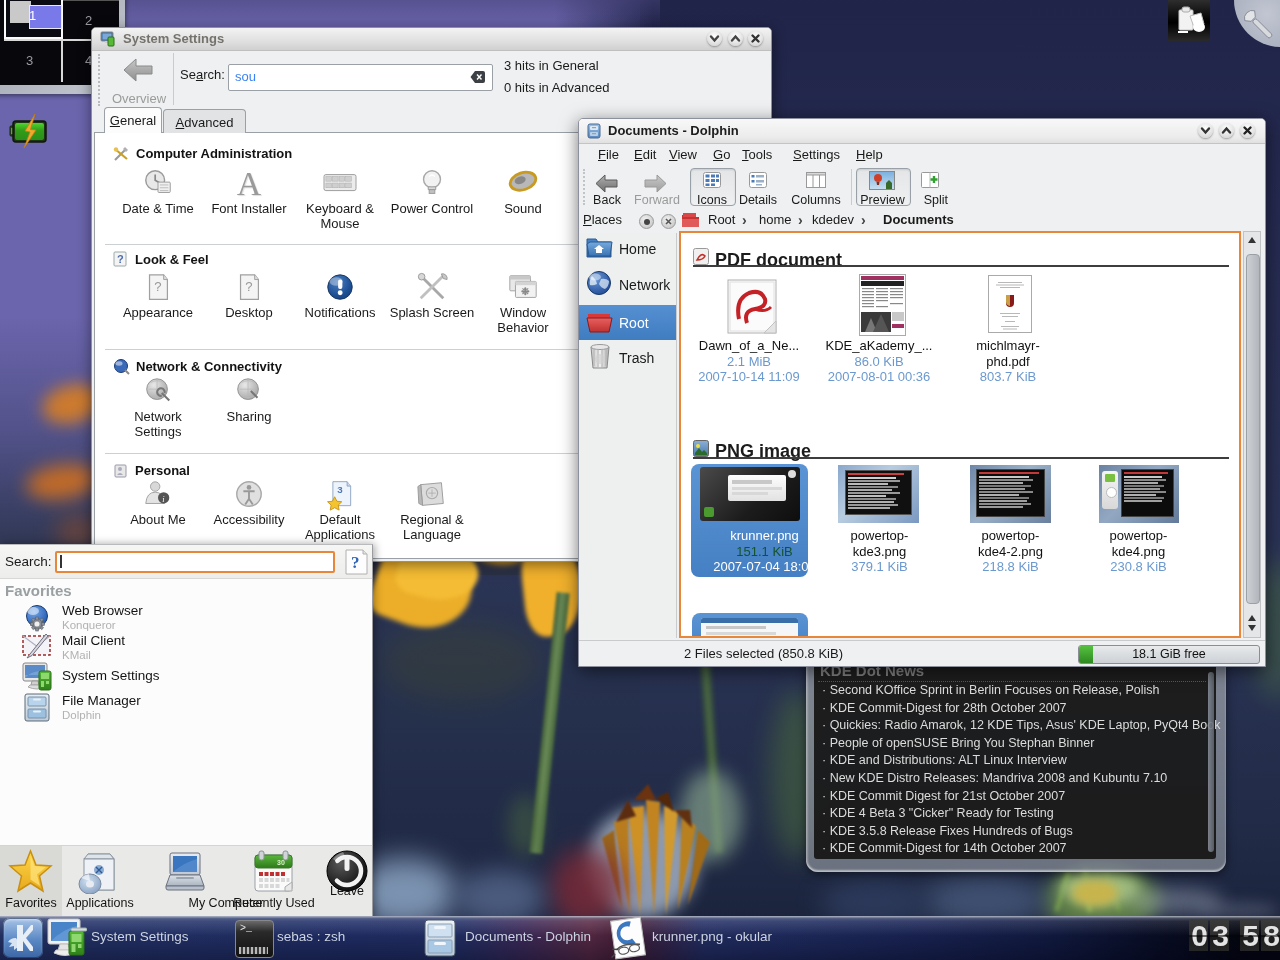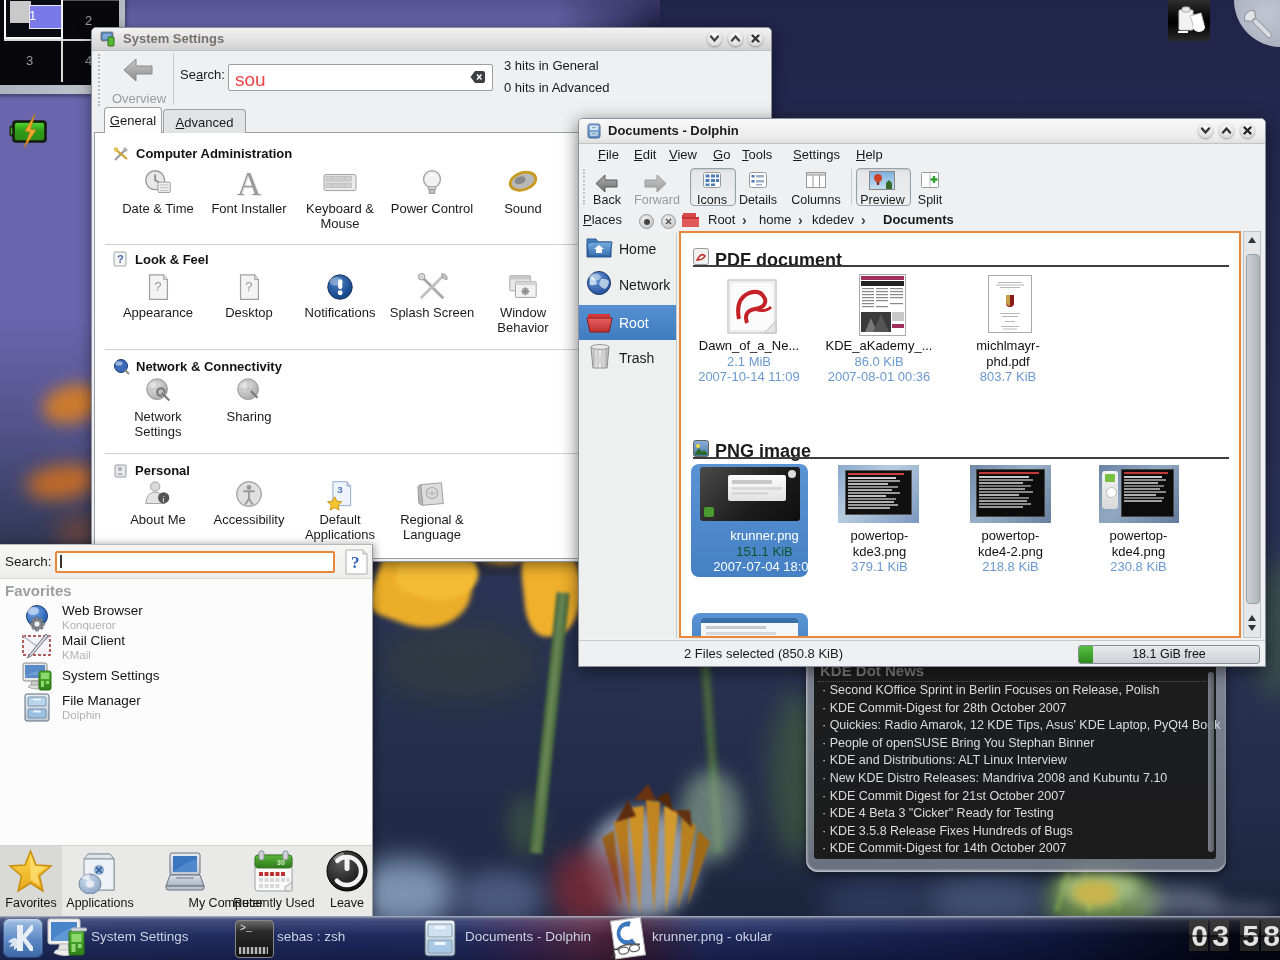--- a/index.html
+++ b/index.html
@@ -189,21 +189,21 @@
           <linearGradient id="arrg" x1="0" y1="0" x2="0" y2="1">
             <stop offset="0" stop-color="#c8c8c8"></stop>
             <stop offset="1" stop-color="#8e8e8e"></stop>
           </linearGradient>
         </defs>
       </svg>
     <div class="abs" style="left:14px;top:63px;width:66px;text-align:center;font-size:13px;color:#9b9b9b;">Overview</div>
     <div class="vsep" style="left:81px;top:25px;height:52px;"></div>
     <div class="abs" style="left:88px;top:39px;font-size:13px;color:#1a1a1a;">Se<span style="text-decoration:underline">a</span>rch:</div>
     <div class="abs" style="left:136px;top:36px;width:263px;height:25px;background:#fff;border:1px solid #9aa0a6;border-radius:2px;">
-      <span class="abs" style="left:6px;top:4px;font-size:19px;color:#ef4444;">sou</span>
+      <span class="abs" style="left:6px;top:4px;font-size:13px;color:#3b82f6;">sou</span>
       <svg class="abs" style="left:241px;top:5px;" width="16" height="14" viewBox="0 0 16 14">
           <path d="M5 1 H13 a2 2 0 0 1 2 2 V11 a2 2 0 0 1 -2 2 H5 L0.5 7 Z" fill="#3c3f44"></path>
           <path d="M7 4.5 L11.5 9.5 M11.5 4.5 L7 9.5" stroke="#fff" stroke-width="1.4"></path>
         </svg>
     </div>
     <div class="abs" style="left:412px;top:30px;font-size:13px;color:#1a1a1a;">3 hits in General</div>
     <div class="abs" style="left:412px;top:52px;font-size:13px;color:#1a1a1a;">0 hits in Advanced</div>
 
     <div class="abs" style="left:12px;top:79px;width:58px;height:26px;background:#fcfcfc;border:1px solid #9aa0a6;border-bottom:none;border-radius:4px 4px 0 0;text-align:center;font-size:13px;color:#1a1a1a;padding-top:5px;box-sizing:border-box;z-index:3;"><span style="text-decoration:underline">G</span>eneral</div>
     <div class="abs" style="left:71px;top:81px;width:83px;height:24px;background:#e2e3e5;border:1px solid #9aa0a6;border-bottom:none;border-radius:4px 4px 0 0;text-align:center;font-size:13px;color:#1a1a1a;padding-top:5px;box-sizing:border-box;z-index:3;"><span style="text-decoration:underline">A</span>dvanced</div>
@@ -512,21 +512,21 @@
               <stop offset="1" stop-color="#c8e0f0"></stop>
             </linearGradient>
           </defs>
         </svg>
       <div class="tlab" style="left:277px;top:28px;width:53px;">Preview</div>
       <svg class="abs" style="left:342px;top:7px;" width="18" height="16" viewBox="0 0 18 16">
           <rect x="0.5" y="0.5" width="17" height="15" rx="1" fill="#fff" stroke="#999"></rect>
           <path d="M9 0.5 V15.5" stroke="#bbb"></path>
           <path d="M13 4 v7 M9.5 7.5 h7" stroke="#30a030" stroke-width="2.4"></path>
         </svg>
-      <div class="tlab" style="left:333px;top:28px;width:36px;">Split</div>
+      <div class="tlab" style="left:333px;top:28px;width:36px;text-align:right;">Split</div>
     </div>
 
     <div class="abs" style="left:0;top:90px;width:100%;height:24px;font-size:13px;color:#1a1a1a;">
       <span class="abs" style="left:4px;top:3px;"><u>P</u>laces</span>
       <div class="abs" style="left:60px;top:5px;width:13px;height:13px;border-radius:50%;background:radial-gradient(circle at 40% 35%,#f0f0f0,#c0c0c0);border:1px solid #999;">
           <div class="abs" style="left:3.5px;top:3.5px;width:6px;height:6px;border-radius:50%;background:#444;"></div>
         </div>
       <div class="abs" style="left:82px;top:5px;width:13px;height:13px;border-radius:50%;background:radial-gradient(circle at 40% 35%,#f0f0f0,#c0c0c0);border:1px solid #999;"><svg width="13" height="13" viewBox="0 0 13 13">
             <path d="M4 4 L9 9 M9 4 L4 9" stroke="#555" stroke-width="1.6"></path>
           </svg></div>
@@ -979,21 +979,21 @@
           <rect x="19.5" y="7" width="5" height="15" rx="2.5" fill="#f2f2f2"></rect>
           <path d="M8 10 a20 20 0 0 1 10 -7 l2 4 a15 15 0 0 0 -8 6 Z" fill="rgba(255,255,255,0.35)"></path>
           <defs>
             <radialGradient id="pwg" cx="0.35" cy="0.3" r="1">
               <stop offset="0" stop-color="#5a5a5a"></stop>
               <stop offset="0.6" stop-color="#1a1a1a"></stop>
               <stop offset="1" stop-color="#000"></stop>
             </radialGradient>
           </defs>
         </svg>
-      <div class="kstab" style="left:325px;top:50px;width:44px;">Leave</div>
+      <div class="kstab" style="left:325px;top:38px;width:44px;">Leave</div>
     </div>
   </div>
   <div id="taskbar" class="abs" style="z-index:40;left:0;top:916px;width:1280px;height:44px;">
     <div class="abs" style="inset:0;background:linear-gradient(90deg,#26366c 0%,#22306a 28%,#243168 36%,#3f2c5c 41%,#5c2c48 46%,#471f38 49%,#253168 55%,#202d62 62%,#1a2556 72%,#121c44 82%,#0a0f28 90%,#04060f 97%);"></div>
     <div class="abs" style="inset:0;background:linear-gradient(180deg,rgba(200,205,215,0.85) 0%,rgba(150,158,175,0.4) 6%,rgba(255,255,255,0.12) 12%,rgba(0,0,10,0.12) 45%,rgba(0,0,16,0.38) 100%);"></div>
 
     <div class="abs" style="left:3px;top:2px;width:40px;height:40px;border-radius:7px;background:linear-gradient(180deg,#a8c4e8,#5a88c4 55%,#3c66a4);box-shadow:inset 0 0 0 1px rgba(20,40,80,0.6),inset 0 2px 3px rgba(255,255,255,0.5);">
       <svg width="40" height="40" viewBox="0 0 40 40">
           <g fill="#e8eef6">
             <path d="M14 7 h6 v10 l8 -10 h2 v5 l-7 8 7 9 v4 h-3 l-7 -10 v10 h-6 Z"></path>

